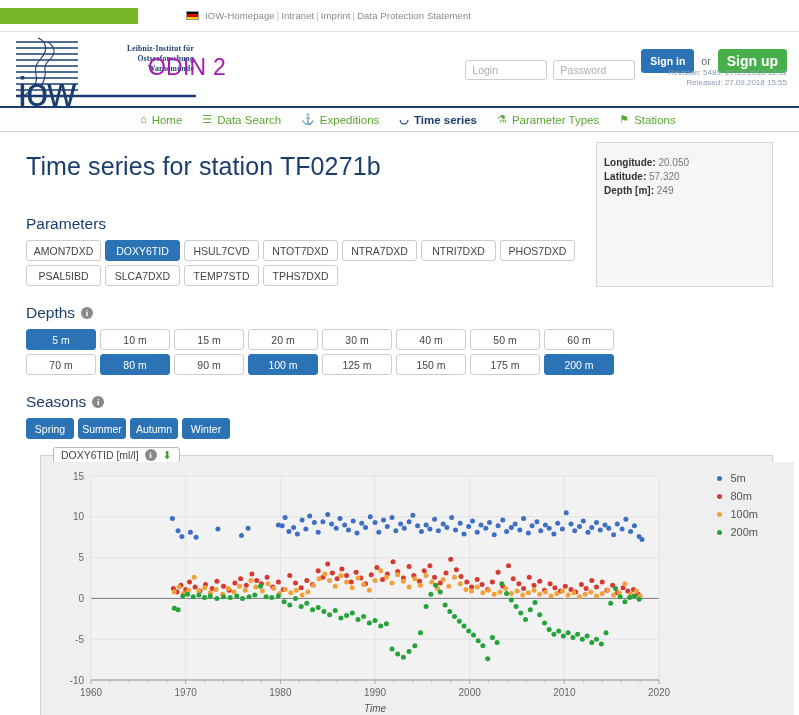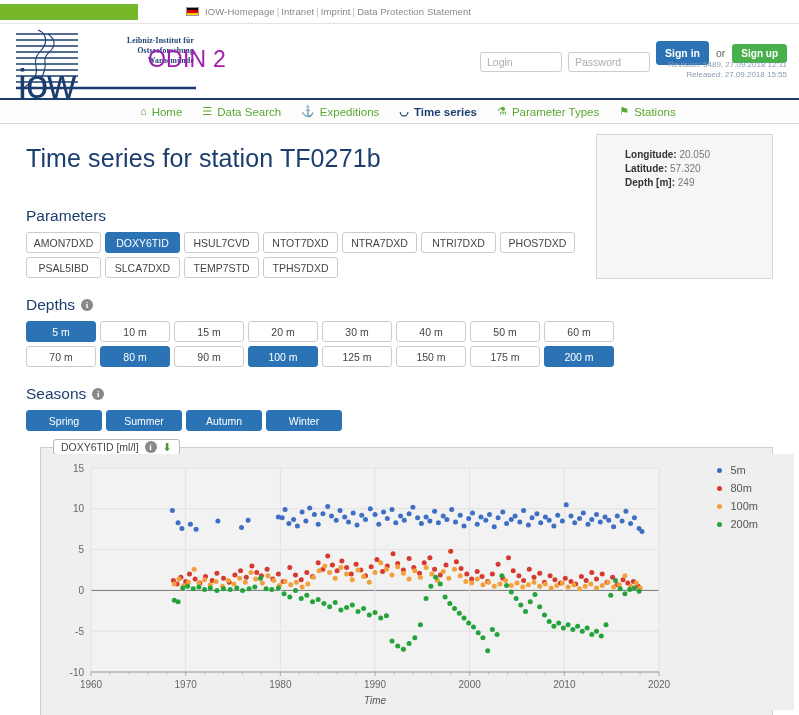--- a/index.html
+++ b/index.html
@@ -9,21 +9,21 @@
     background: #ffffff;
     font-family: "Liberation Sans", sans-serif;
     font-size: 12px;
     color: #333;
     overflow: hidden;
   }
   .page { position: relative; width: 799px; height: 715px; background:#fff; }
 
   
   .topbar {
-    height: 24px; background:#fff; border-bottom:1px solid #e3e3e3;
+    height: 32px; background:#fff; border-bottom:1px solid #e3e3e3;
     display:flex; align-items:center; position:relative;
   }
   .topbar-green { width:138px; height:16px; background:#76b82a; }
   .flag {
     width:13px; height:9px; margin-left:48px; margin-right:6px;
     background: linear-gradient(to bottom,#000 0 33.3%, #d00 33.3% 66.6%, #ffce00 66.6% 100%);
     border:1px solid #999;
   }
   .topbar-links { font-size:9.5px; color:#888; letter-spacing:.1px; white-space:nowrap; }
   .topbar-links a { color:#888; text-decoration:none; }
@@ -57,21 +57,21 @@
   }
   .login-area input::placeholder { color:#adadad; }
   .btn-signin {
     background:#2c73b5; border:1px solid #2c73b5; color:#fff;
     font-size:10.5px; font-weight:bold; padding:5px 8px; border-radius:3px; cursor:pointer;
     font-family:"Liberation Sans", sans-serif;
   }
   .or-text { font-size:10.5px; color:#666; padding:0 1px; }
   .btn-signup {
     background:#48b04a; border:1px solid #48b04a; color:#fff;
-    font-size:10px; font-weight:bold; padding:3px 8px; border-radius:3px; cursor:pointer;
+    font-size:14px; font-weight:bold; padding:3px 8px; border-radius:3px; cursor:pointer;
     font-family:"Liberation Sans", sans-serif;
   }
   .revision {
     position:absolute; right:12px; top:36px; text-align:right;
     font-size:8px; color:#8a9bb0; line-height:10px;
   }
 
   
   .navbar {
     height:26px; border-top:2px solid #1b3e6f; border-bottom:1px solid #d8d8d8;
@@ -104,21 +104,21 @@
   .btn-row { display:flex; gap:4px; margin-bottom:4px; }
   .chip {
     border:1px solid #ccc; background:#fff; color:#444;
     font-size:10.5px; border-radius:3px; height:21px;
     display:flex; align-items:center; justify-content:center; cursor:pointer;
     font-family:"Liberation Sans", sans-serif; white-space:nowrap;
   }
   .chip.on { background:#2c73b5; border-color:#2c73b5; color:#fff; }
   .chip.param { width:75px; }
   .chip.depth { width:70px; }
-  .chip.season { width:76px; }
+  .chip.season { width:48px; }
 
   .params-block { margin-bottom:18px; }
   .depths-block { margin-bottom:18px; }
   .seasons-block { margin-bottom:16px; }
 
   
   .map-card {
     position:absolute; right:26px; top:10px; width:177px; height:145px;
     background:#f6f6f6; border:1px solid #d6d6d6; padding:7px;
   }
@@ -139,21 +139,21 @@
   .map-marker:after {
     content:""; position:absolute; left:3px; top:3px; width:3px; height:3px;
     border-radius:50%; background:#8b1a2b;
   }
   .map-label {
     position:absolute; left:47px; top:44px;
     background:#8b1a2b; color:#fff; font-size:8px; font-weight:bold;
     padding:1px 5px; border-radius:7px; border:1px solid #6d0f20; white-space:nowrap;
   }
   .map-info { margin-top:6px; font-size:10px; line-height:14px; color:#777; }
-  .map-info b { color:#333; font-weight:bold;margin-left:21px; }
+  .map-info b { color:#333; font-weight:bold; }
 
   
   .chart-fs {
     position:relative; margin:8px 0 0 14px; border:1px solid #cfcfcf; background:#efefef;
     padding:6px 8px 16px 8px; height:336px;
   }
   .chart-legend-tab {
     position:absolute; left:12px; top:-9px; background:#fff;
     border:1px solid #b7b7b7; border-radius:3px; padding:1px 7px;
     display:flex; align-items:center; gap:6px; font-size:10.5px; color:#444;

